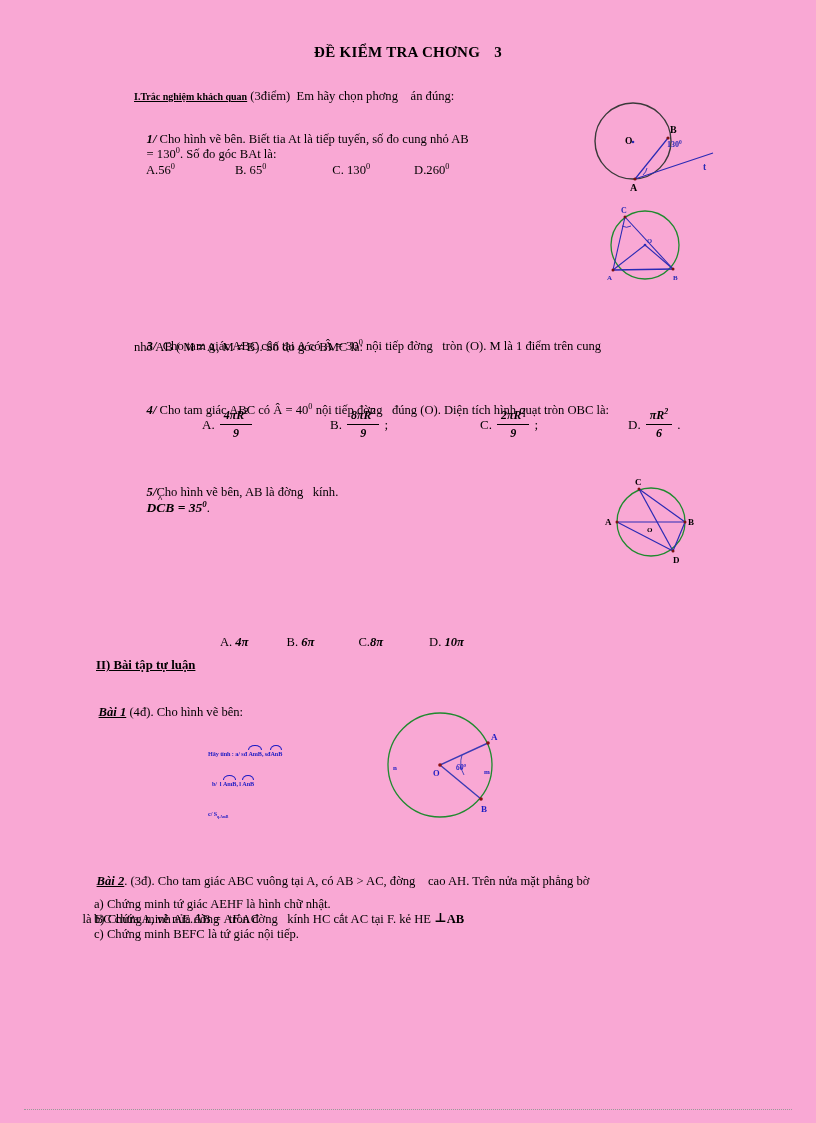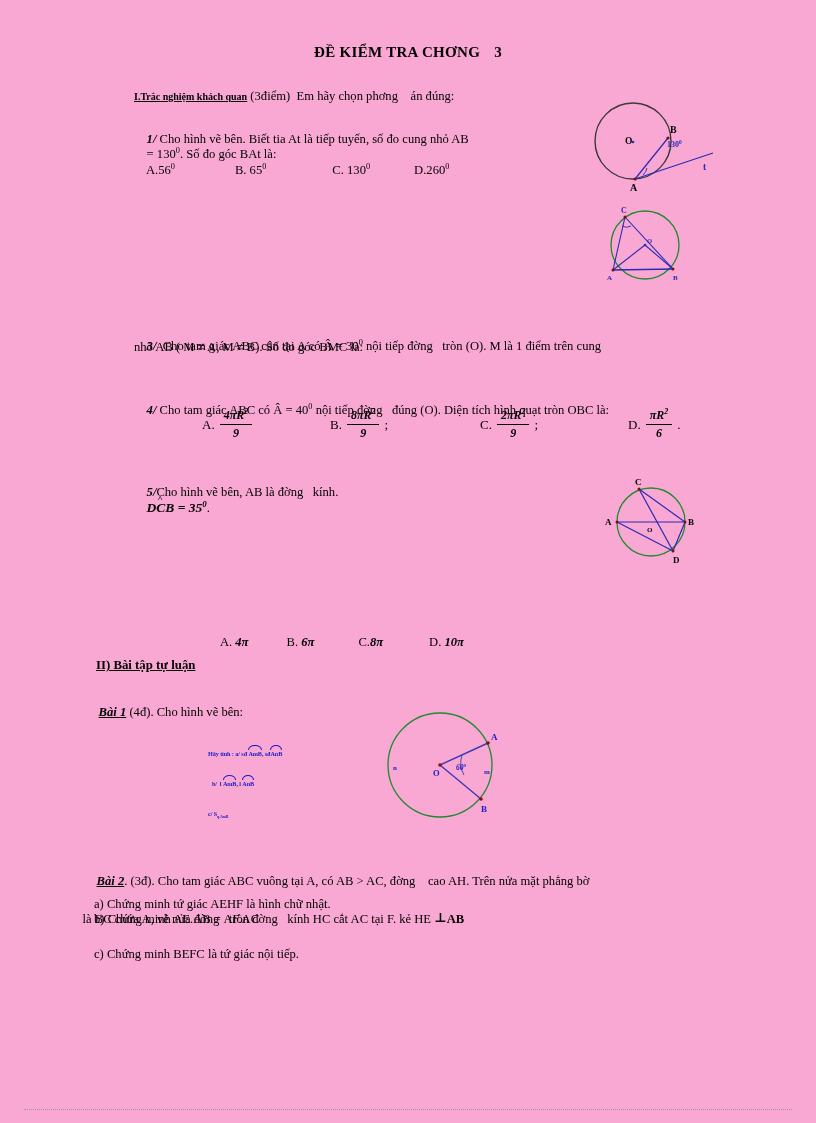--- a/index.html
+++ b/index.html
@@ -300,17 +300,17 @@
   </div>
 
   <div class="abs txt" style="top:859px;left:84px;">
     <span class="b u" style="font-style:italic;">Bài 2</span><span>. (3đ). Cho tam giác ABC vuông tại A, có AB &gt; AC, đờng    cao AH. Trên nửa mặt phẳng bờ</span>
   </div>
   <div class="abs txt" style="top:896px;left:70px;">
     <span>là BC chứa A, vẽ nửa đờng   tròn đờng   kính HC cắt AC tại F. kẻ HE </span><span class="perp b">⊥</span><span class="b">AB</span>
   </div>
   <div class="abs txt" style="top:897px;left:94px;">a) Chứng minh tứ giác AEHF là hình chữ nhật.</div>
   <div class="abs txt" style="top:912px;left:94px;">b) Chứng minh AE.AB = AF.AC</div>
-  <div class="abs txt" style="top:927px;left:94px;margin-top:20px;">c) Chứng minh BEFC là tứ giác nội tiếp.</div>
+  <div class="abs txt" style="top:927px;left:94px;">c) Chứng minh BEFC là tứ giác nội tiếp.</div>
 
   <div class="abs footer-rule"></div>
 
 </div>
 
 </body></html>

